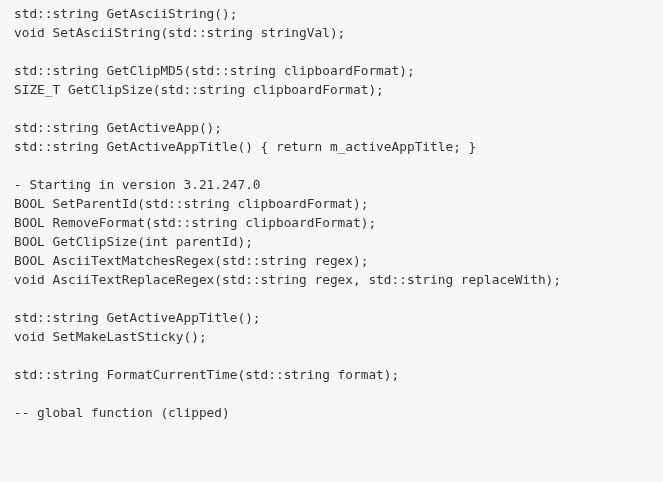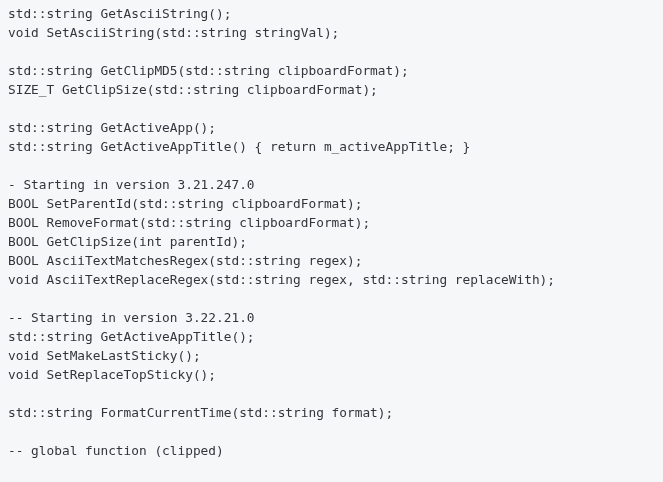--- a/index.html
+++ b/index.html
@@ -7,21 +7,21 @@
     padding: 0;
   }
   body {
     width: 663px;
     height: 482px;
     background: #f6f7f9;
     overflow: hidden;
     font-family: "DejaVu Sans Mono", monospace;
   }
   #code-listing {
-    padding: 4px 0 0 8px;
+    padding: 4px 0 0 14px;
     box-sizing: border-box;
     width: 663px;
     height: 482px;
     overflow: hidden;
   }
   .code-line {
     font-family: "DejaVu Sans Mono", monospace;
     font-size: 12.8px;
     line-height: 19px;
     height: 19px;
@@ -47,21 +47,19 @@
     <div class="code-line">std::string GetActiveApp();</div>
     <div class="code-line">std::string GetActiveAppTitle() { return m_activeAppTitle; }</div>
     <div class="code-line blank"></div>
     <div class="code-line">- Starting in version 3.21.247.0</div>
     <div class="code-line">BOOL SetParentId(std::string clipboardFormat);</div>
     <div class="code-line">BOOL RemoveFormat(std::string clipboardFormat);</div>
     <div class="code-line">BOOL GetClipSize(int parentId);</div>
     <div class="code-line">BOOL AsciiTextMatchesRegex(std::string regex);</div>
     <div class="code-line">void AsciiTextReplaceRegex(std::string regex, std::string replaceWith);</div>
     <div class="code-line blank"></div>
-    <div class="code-line">-- Starting in version 3.22.21.0</div>
     <div class="code-line">std::string GetActiveAppTitle();</div>
     <div class="code-line">void SetMakeLastSticky();</div>
-    <div class="code-line">void SetReplaceTopSticky();</div>
     <div class="code-line blank"></div>
     <div class="code-line">std::string FormatCurrentTime(std::string format);</div>
     <div class="code-line blank"></div>
     <div class="code-line">-- global function (clipped)</div>
   </div>
 
 </body></html>

